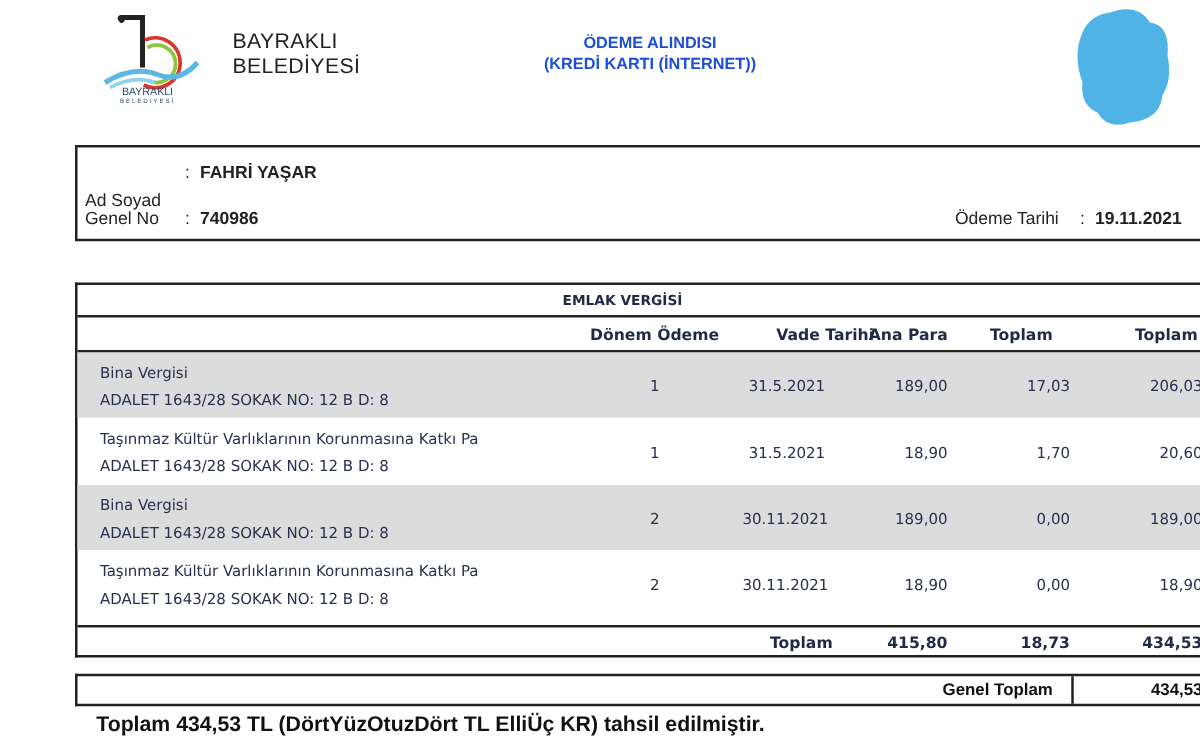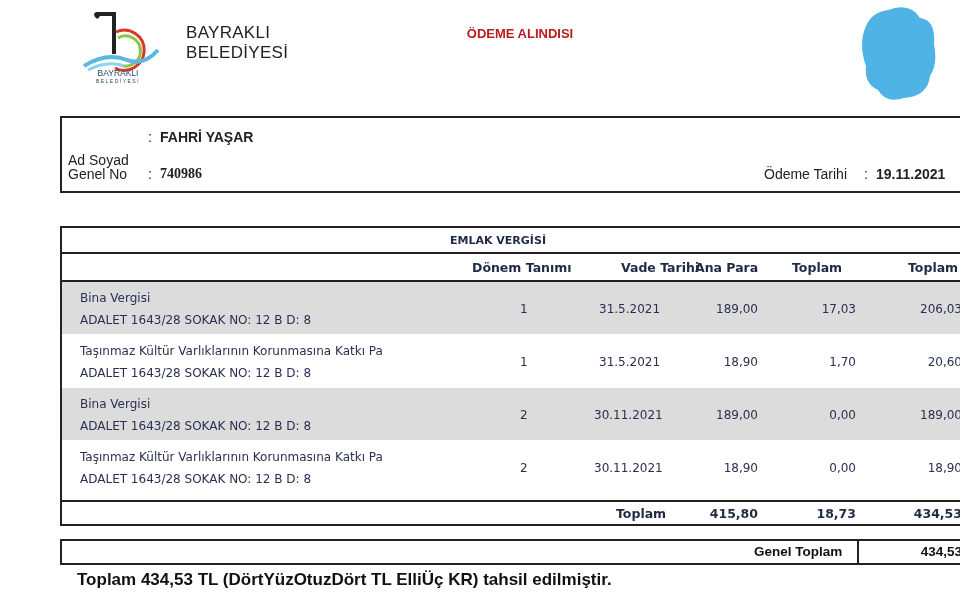--- a/index.html
+++ b/index.html
@@ -6,21 +6,21 @@
     body {
       width: 960px; height: 605px; overflow: hidden; position: relative;
       background: #ffffff; color: #111;
       font-family: "Liberation Sans", sans-serif;
     }
     .abs { position: absolute; }
 
     
     .logo { left: 82px; top: 10px; width: 80px; height: 78px; }
     .org-name { left: 186px; top: 23px; font-size: 17px; line-height: 20px; color: #222; letter-spacing: 0.3px; }
-    .doc-title { left: 380px; top: 25px; width: 280px; text-align: center; font-size: 13px; font-weight: bold; line-height: 17px; color: #b91c1c; }
+    .doc-title { left: 380px; top: 25px; width: 280px; text-align: center; font-size: 13px; font-weight: bold; line-height: 17px; color: #1d4ed8; }
     .blob { left: 858px; top: 4px; width: 80px; height: 100px; }
 
     
     .info-box { left: 60px; top: 116px; width: 906px; height: 77px; border: 2px solid #222; box-sizing: border-box; }
     .info-row { position: absolute; font-size: 14px; color: #222; }
     .info-label { position: absolute; white-space: nowrap; }
     .info-sep { position: absolute; }
     .info-val { position: absolute; font-weight: bold; white-space: nowrap; text-align: center; }
 
     
@@ -61,52 +61,53 @@
   <div style="position:absolute;left:6px;top:68px;width:60px;text-align:center;font-size:5px;letter-spacing:1.5px;color:#2a4a6a;">BELEDİYESİ</div>
 </div>
 
 <div class="abs org-name">
   <div>BAYRAKLI</div>
   <div>BELEDİYESİ</div>
 </div>
 
 <div class="abs doc-title">
   <div>ÖDEME ALINDISI</div>
+  <div>(KREDİ KARTI (İNTERNET))</div>
 </div>
 
 <div class="abs blob">
   <svg width="80" height="100" viewBox="0 0 80 100">
     <path d="M30 6 Q52 -2 62 14 Q78 16 76 40 Q80 60 72 72 Q70 92 46 94 Q28 100 20 86 Q6 80 8 62 Q0 40 8 22 Q14 8 30 6 Z" fill="#4fb3e6"></path>
   </svg>
 </div>
 
 <div class="abs info-box">
   <div class="info-row" style="left:6px;top:11px;">
     <span class="info-label" style="left:0;margin-top:23px;">Ad Soyad</span>
     <span class="info-sep" style="left:80px;">:</span>
     <span class="info-val" style="left:92px;">FAHRİ YAŞAR</span>
   </div>
   <div class="info-row" style="left:6px;top:48px;">
     <span class="info-label" style="left:0;">Genel No</span>
     <span class="info-sep" style="left:80px;">:</span>
-    <span class="info-val" style="left:92px;font-family:Liberation Serif, serif;">740986</span>
+    <span class="info-val" style="left:92px;">740986</span>
   </div>
   <div class="info-row" style="left:702px;top:48px;">
     <span class="info-label" style="left:0;">Ödeme Tarihi</span>
     <span class="info-sep" style="left:100px;">:</span>
     <span class="info-val" style="left:112px;">19.11.2021</span>
   </div>
 </div>
 
 <div class="abs tax-box">
   <div class="section-title">
     <span>EMLAK VERGİSİ</span>
   </div>
   <div class="col-head">
-    <span style="left:410px;">Dönem Tanımı</span>
+    <span style="left:410px;">Dönem Ödeme</span>
     <span style="left:527px;margin-left:32px;">Vade Tarihi</span>
     <span style="left:633px;">Ana Para</span>
     <span style="left:730px;">Toplam</span>
     <span style="left:846px;">Toplam</span>
   </div>
 
   <div class="tax-row shaded" style="top:54px;">
     <span class="desc1">Bina Vergisi</span>
     <span class="desc2">ADALET 1643/28 SOKAK NO: 12 B D: 8</span>
     <span class="cell" style="left:458px;">1</span>

